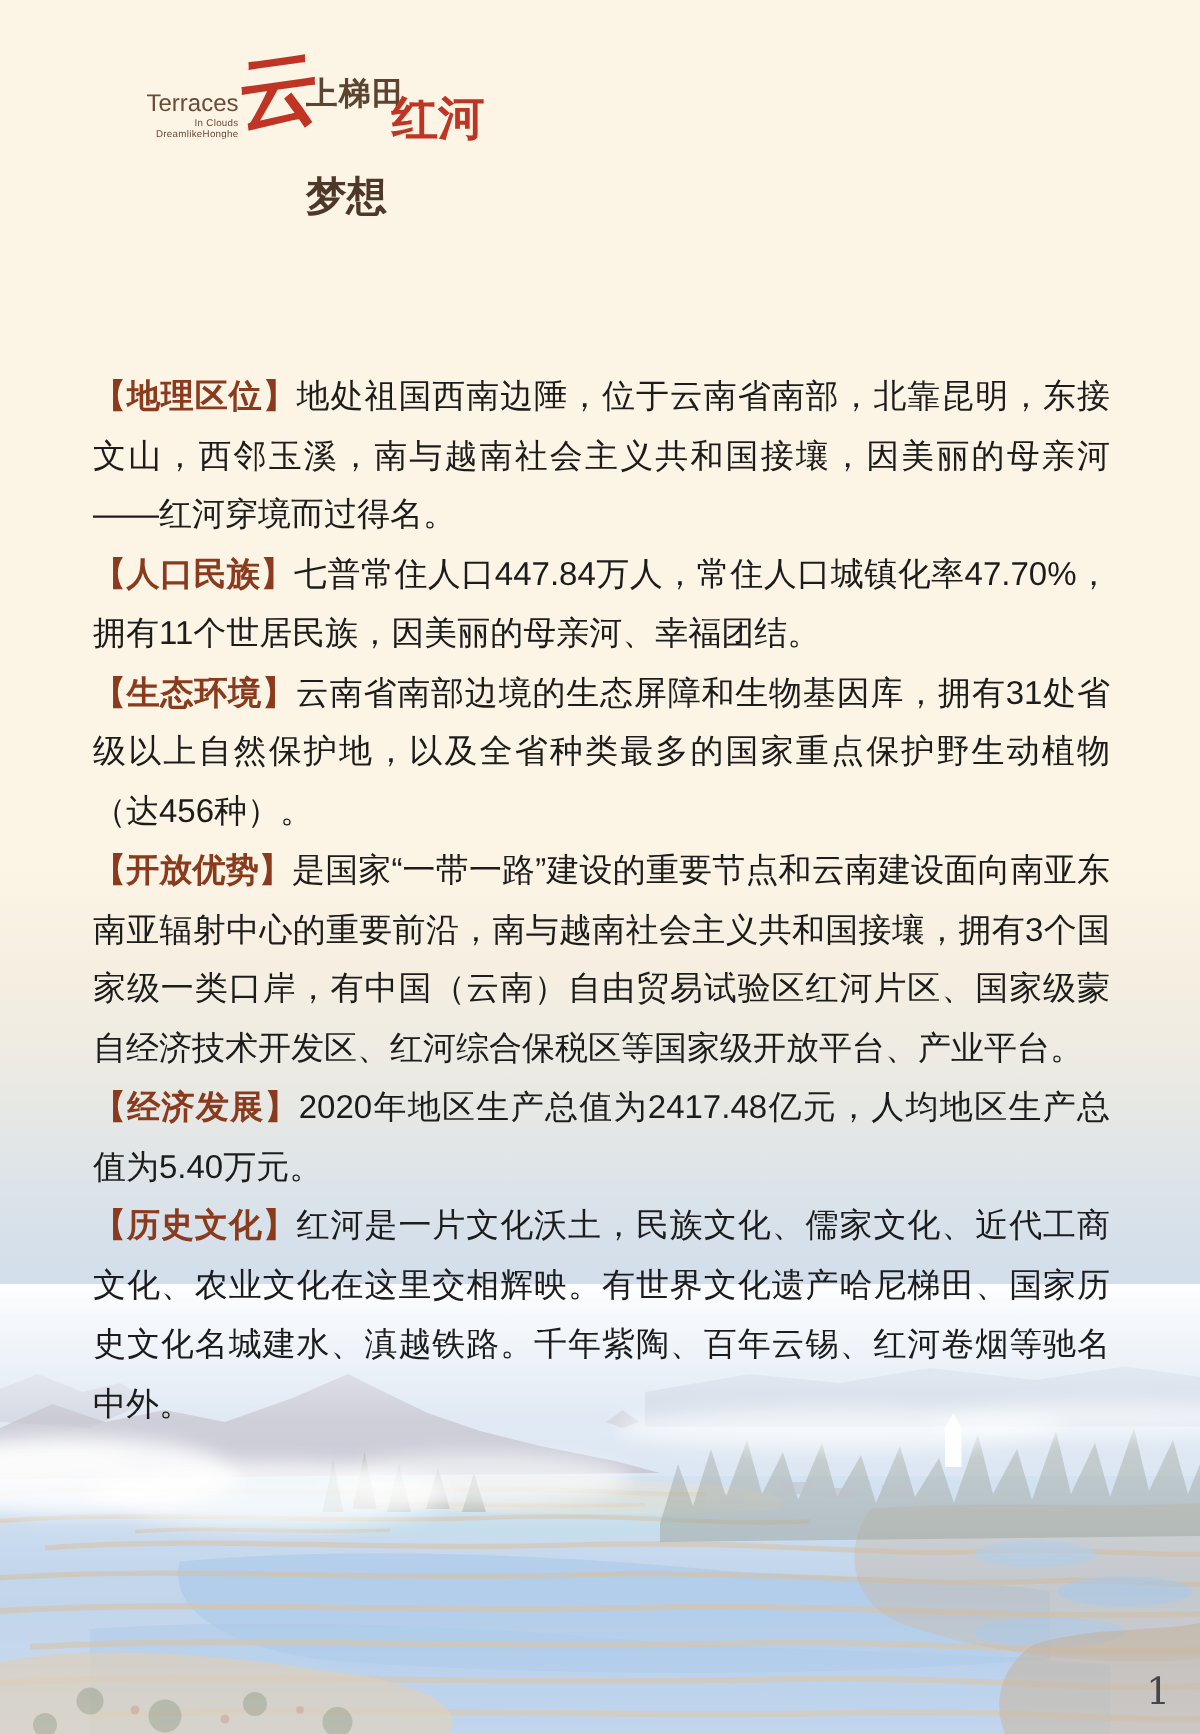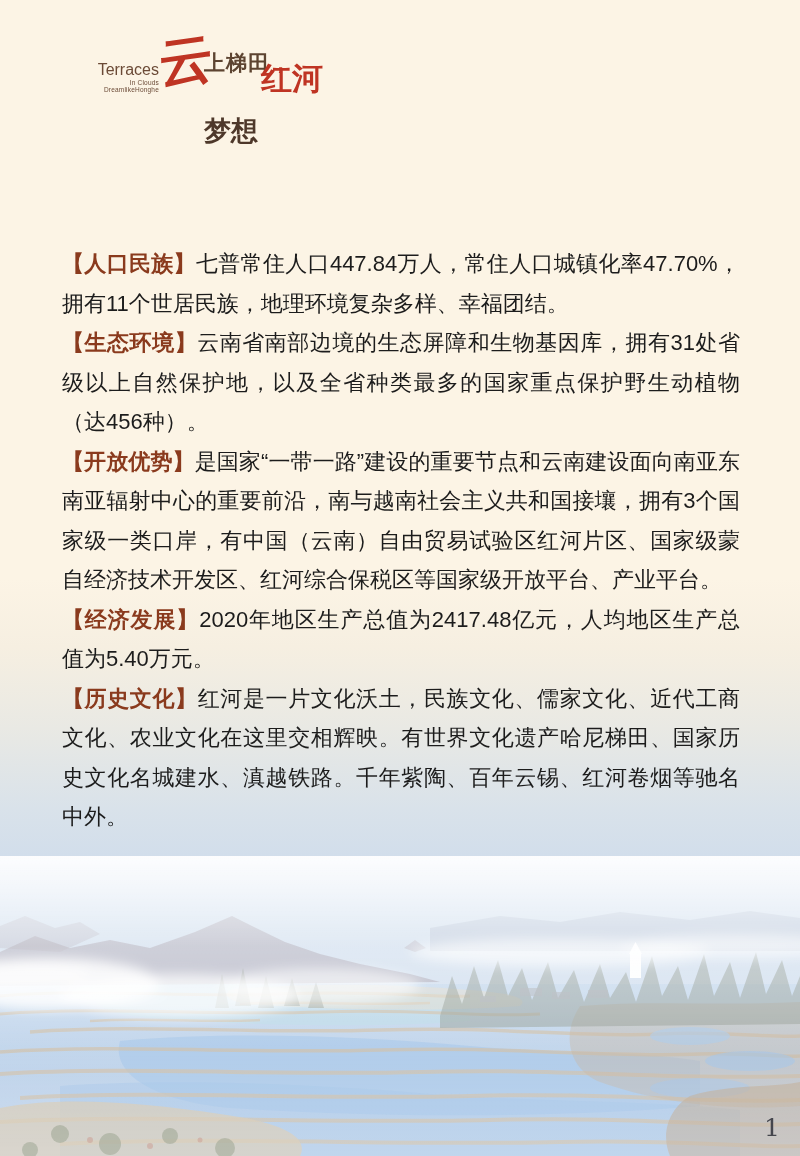--- a/index.html
+++ b/index.html
@@ -60,21 +60,22 @@
       <span class="l2">In Clouds DreamlikeHonghe</span>
     </span>
     <span class="logo-yun">云</span>
     <span class="logo-titian"><span>上梯田</span><span class="dot">，</span></span>
     <span class="logo-meng">梦想</span>
     <span class="logo-honghe">红河</span>
   </div>
 
 
   <div class="content">
-    <p><span class="sec-label">【人口民族】</span><span>七普常住人口447.84万人，常住人口城镇化率47.70%，拥有11个世居民族，地理环境复杂多样、幸福团结。</span></p>
+    <p><span class="sec-label">【地理区位】</span><span>地处祖国西南边陲，位于云南省南部，北靠昆明，东接文山，西邻玉溪，南与越南社会主义共和国接壤，因美丽的母亲河——红河穿境而过得名。</span></p>
+    <p><span class="sec-label">【人口民族】</span><span>七普常住人口447.84万人，常住人口城镇化率47.70%，拥有11个世居民族，因美丽的母亲河、幸福团结。</span></p>
     <p><span class="sec-label">【生态环境】</span><span>云南省南部边境的生态屏障和生物基因库，拥有31处省级以上自然保护地，以及全省种类最多的国家重点保护野生动植物（达456种）。</span></p>
     <p><span class="sec-label">【开放优势】</span><span>是国家“一带一路”建设的重要节点和云南建设面向南亚东南亚辐射中心的重要前沿，南与越南社会主义共和国接壤，拥有3个国家级一类口岸，有中国（云南）自由贸易试验区红河片区、国家级蒙自经济技术开发区、红河综合保税区等国家级开放平台、产业平台。</span></p>
     <p><span class="sec-label">【经济发展】</span><span>2020年地区生产总值为2417.48亿元，人均地区生产总值为5.40万元。</span></p>
     <p><span class="sec-label">【历史文化】</span><span>红河是一片文化沃土，民族文化、儒家文化、近代工商文化、农业文化在这里交相辉映。有世界文化遗产哈尼梯田、国家历史文化名城建水、滇越铁路。千年紫陶、百年云锡、红河卷烟等驰名中外。</span></p>
   </div>
 
   <svg class="photo" viewBox="0 0 800 300" preserveAspectRatio="none" aria-hidden="true">
     <defs>
       <linearGradient id="waterGrad" x1="0" y1="0" x2="0" y2="1">
         <stop offset="0" stop-color="#aecbe8"></stop>

